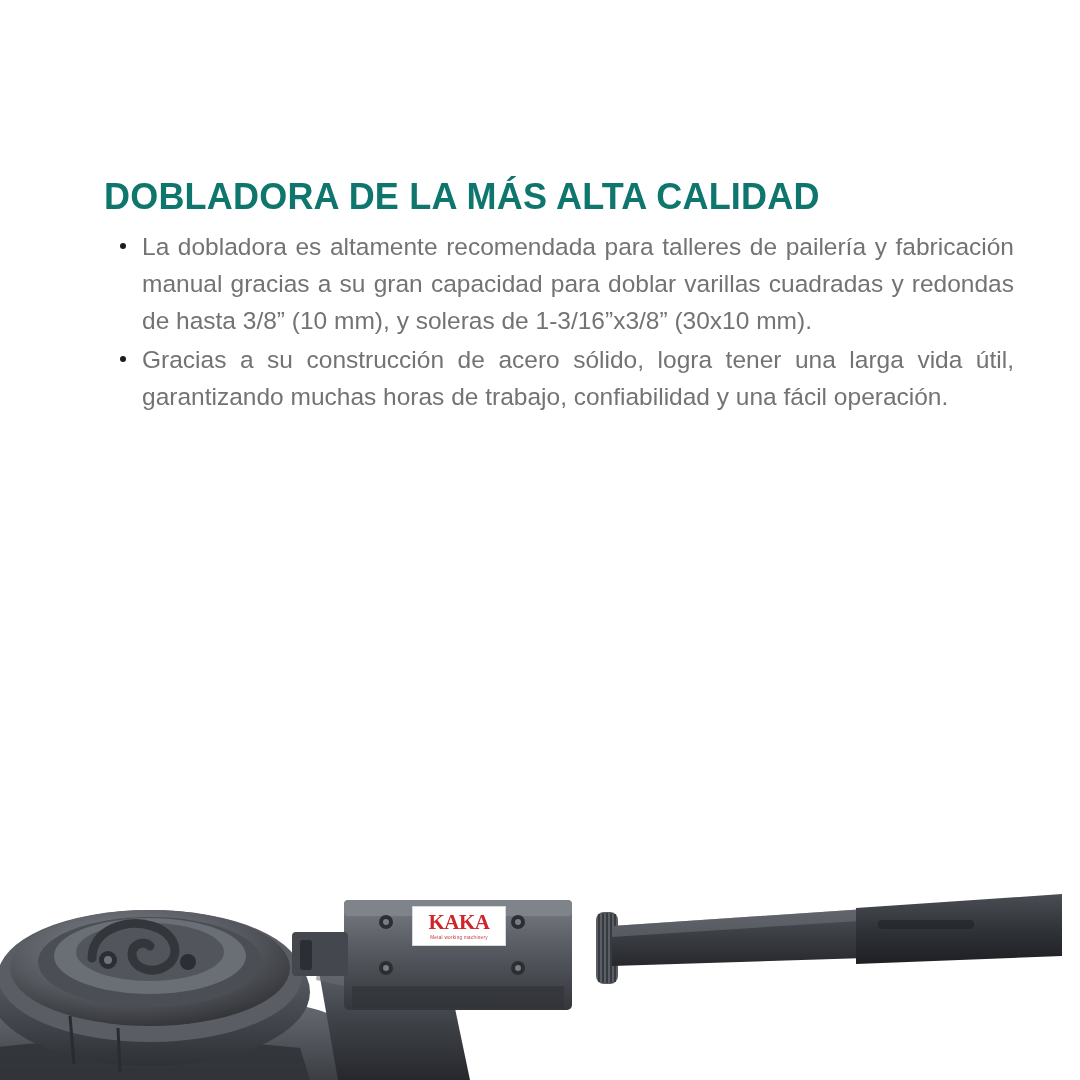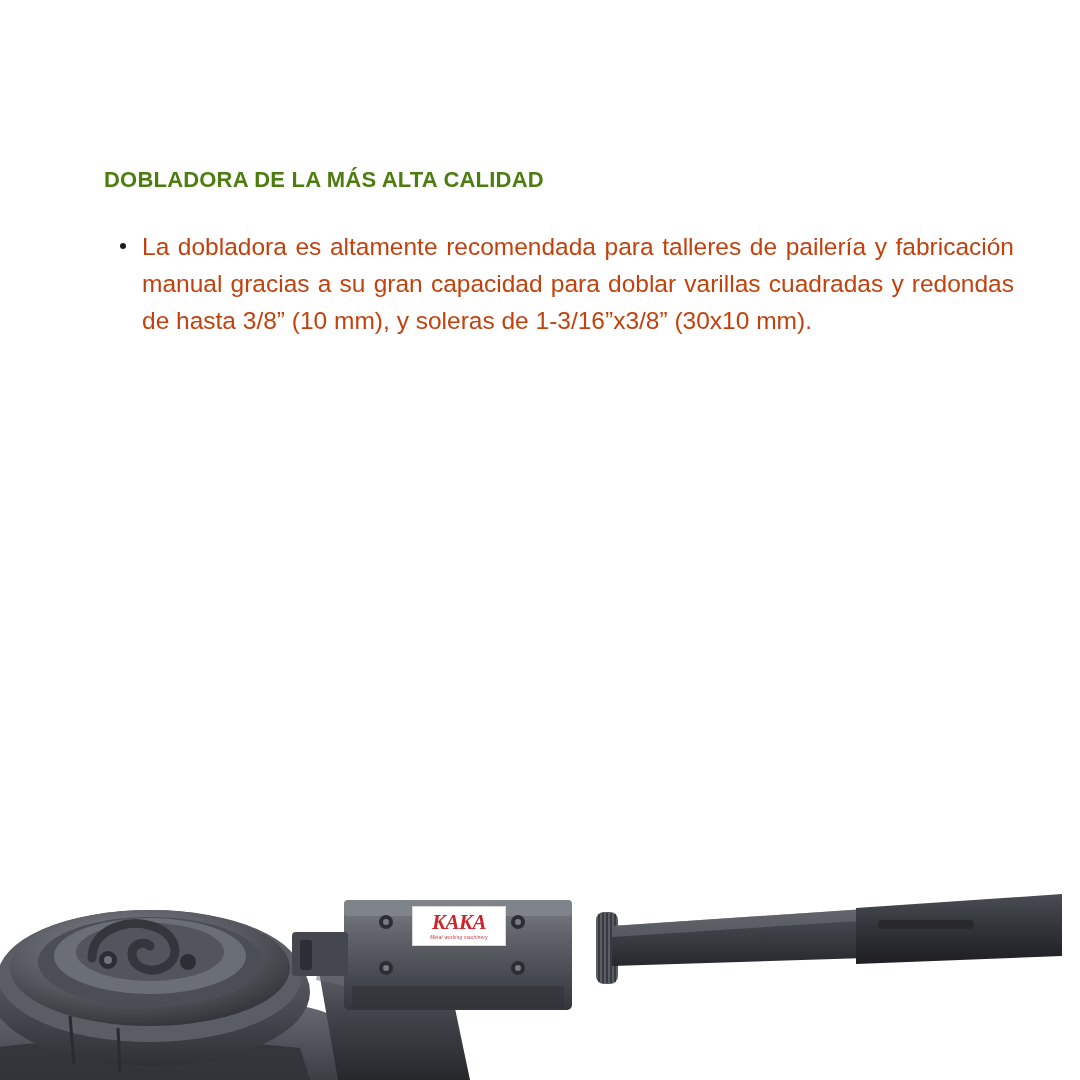--- a/index.html
+++ b/index.html
@@ -29,36 +29,36 @@
     top: 0;
     width: 1080px;
     z-index: 5;
   }
 
   .headline {
     position: absolute;
     left: 104px;
     top: 152px;
     width: 880px;
-    font-size: 22px;
+    font-size: 36px;
     font-weight: bold;
     letter-spacing: 0.2px;
-    color: #4d7c0f;
+    color: #0f766e;
     font-family: "Liberation Sans", sans-serif;
   }
 
   .bullets {
     position: absolute;
     left: 108px;
     top: 228px;
     width: 872px;
     margin: 0;
     padding: 0 0 0 34px;
     list-style: none;
-    color: #c2410c;
+    color: #737373;
     font-size: 24.5px;
     line-height: 1.52;
   }
 
   .bullets li {
     position: relative;
     text-align: justify;
     text-justify: inter-word;
     margin-bottom: 1px;
   }
@@ -94,21 +94,20 @@
     top: 906px;
     width: 92px;
     height: 38px;
     background: #ffffff;
     border: 1px solid #d8d8d8;
     display: flex;
     flex-direction: column;
     align-items: center;
     justify-content: center;
     z-index: 6;
-    font-style: italic;
   }
   .kaka-badge .kaka-word {
     font-family: "Liberation Serif", serif;
     font-weight: bold;
     font-size: 21px;
     color: #d0242b;
     letter-spacing: -0.5px;
     line-height: 1;
   }
   .kaka-badge .kaka-sub {
@@ -122,20 +121,21 @@
 <body>
 
 <div class="page">
 
   <div class="content">
 
     <h1 class="headline">DOBLADORA DE LA MÁS ALTA CALIDAD</h1>
 
     <ul class="bullets">
       <li>La dobladora es altamente recomendada para talleres de pailería y fabricación manual gracias a su gran capacidad para doblar varillas cuadradas y redondas de hasta 3/8” (10 mm), y soleras de 1-3/16”x3/8” (30x10 mm).</li>
+      <li>Gracias a su construcción de acero sólido, logra tener una larga vida útil, garantizando muchas horas de trabajo, confiabilidad y una fácil operación.</li>
     </ul>
 
   </div>
 
   <div class="machine">
     <svg width="1080" height="300" viewBox="0 0 1080 300" xmlns="http://www.w3.org/2000/svg" aria-hidden="true">
       <defs>
         <linearGradient id="gDark" x1="0" y1="0" x2="0" y2="1">
           <stop offset="0%" stop-color="#6e7279"></stop>
           <stop offset="55%" stop-color="#4b4e54"></stop>

